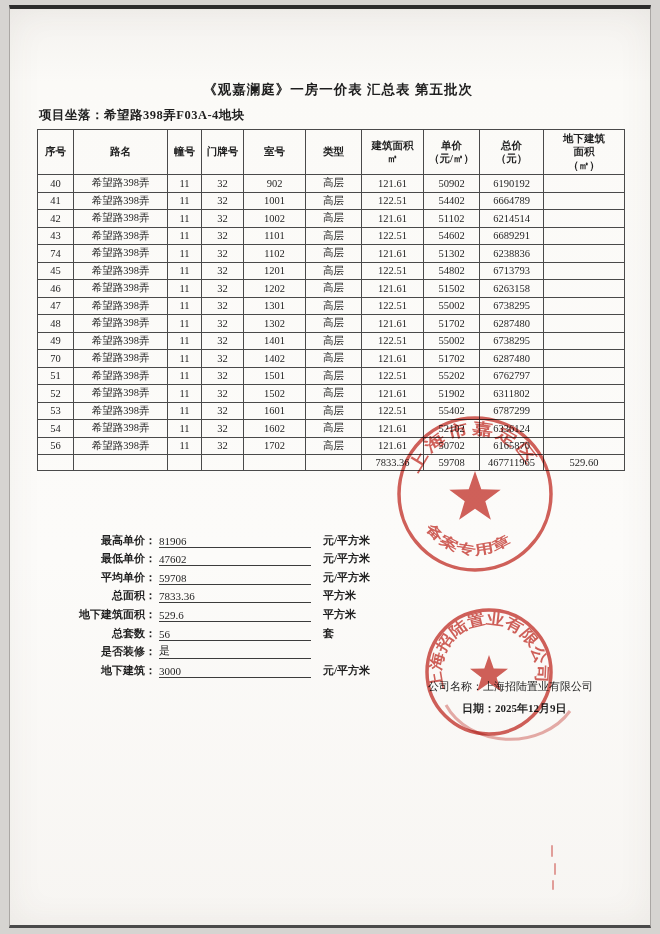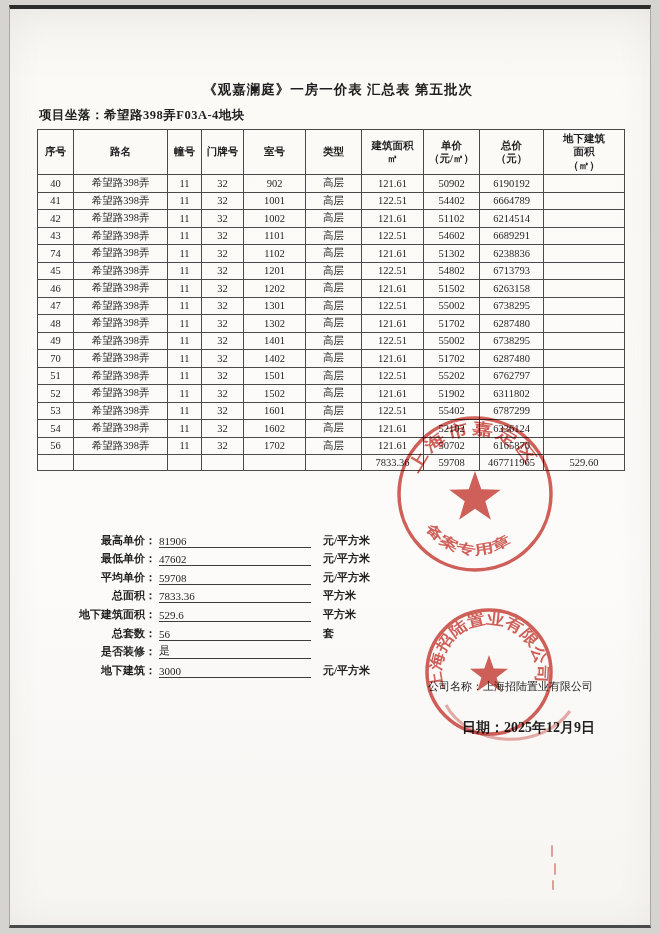--- a/index.html
+++ b/index.html
@@ -40,21 +40,21 @@
     height:44px;font-weight:bold;white-space:pre-line;line-height:1.25;font-size:10.5px;
   }
   table.price td{height:16.5px;}
   table.price tr.totals td{height:15px;}
   .summary{position:absolute;top:520px;left:38px;}
   .sum-row{display:flex;align-items:flex-end;height:18.6px;font-size:11px;}
   .sum-label{display:inline-block;width:108px;text-align:right;font-weight:bold;}
   .sum-value{display:inline-block;width:152px;margin-left:3px;text-align:left;border-bottom:1px solid #3c3c3c;}
   .sum-unit{display:inline-block;margin-left:12px;font-weight:bold;}
   .company-line{position:absolute;top:670px;left:418px;font-size:11px;font-weight:normal;}
-  .date-line{position:absolute;top:692px;left:452px;font-size:14px;font-weight:bold;margin-top:18px;}
+  .date-line{position:absolute;top:692px;left:452px;font-size:11px;font-weight:bold;}
   .stamp{position:absolute;opacity:.78;mix-blend-mode:multiply;pointer-events:none;}
   .stamp text{font-family:"Liberation Serif","DejaVu Serif",serif;font-weight:bold;}
   .red-mark{position:absolute;background:#c6342c;opacity:.45;border-radius:1px;}
 </style>
 </head>
 <body>
 
 <div class="page">
 
   <div class="doc-title">《观嘉澜庭》一房一价表  汇总表   第五批次</div>

